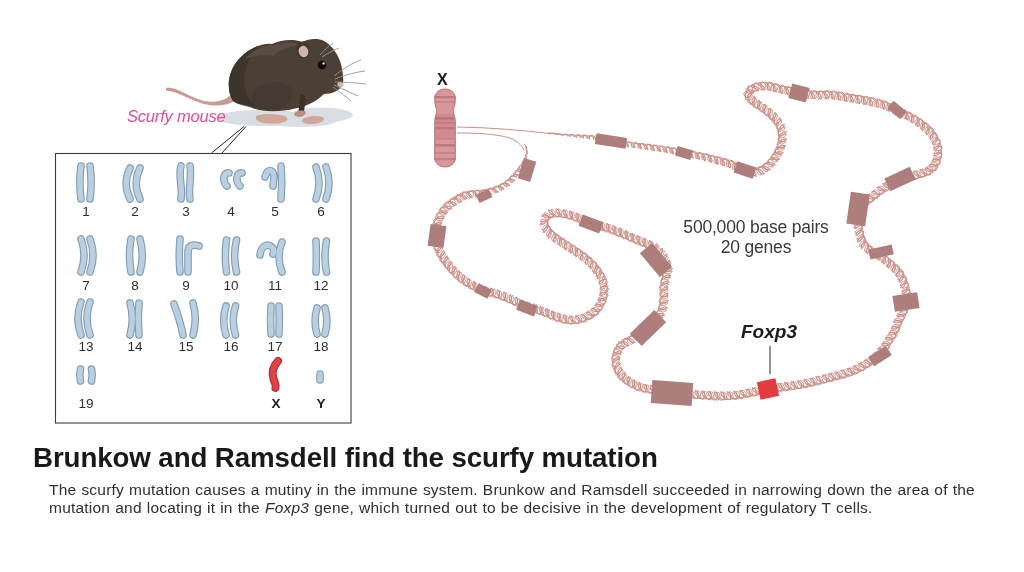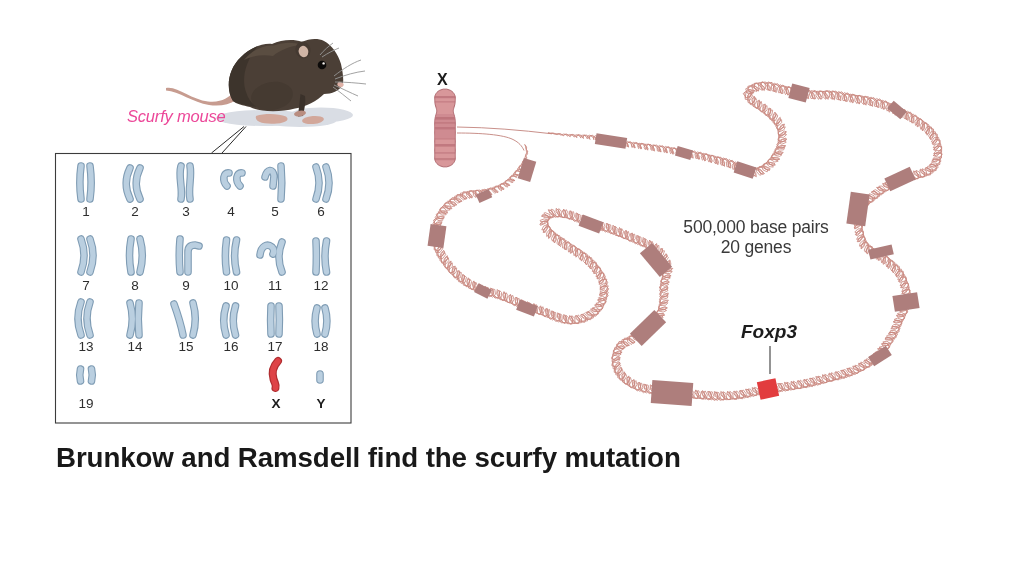--- a/index.html
+++ b/index.html
@@ -4,21 +4,21 @@
 #page{position:relative;width:1024px;height:572px;overflow:hidden;background:#fff;
   font-family:"Liberation Sans",sans-serif;}
 svg{position:absolute;left:0;top:0;}
 text{font-family:"Liberation Sans",sans-serif;}
 .knum{font-size:13.5px;fill:#2e2e2e;}
 .knb{font-weight:bold;fill:#1c1c1c;}
 .xlab{font-size:16px;font-weight:bold;fill:#1c1c1c;}
 .big{font-size:17.5px;fill:#3a3a3a;letter-spacing:-0.2px;}
 .foxp{font-size:19px;font-weight:bold;font-style:italic;fill:#1c1c1c;}
 .scurfy{position:absolute;left:127px;top:108px;font-size:16.5px;font-style:italic;color:#ec4899;letter-spacing:-0.2px;line-height:17px;}
-h1{position:absolute;left:56px;top:441.5px;margin:0;font-size:27.7px;letter-spacing:-0.1px;color:#191919;line-height:1.15;}
+h1{position:absolute;left:33px;top:441.5px;margin:0;font-size:27.7px;letter-spacing:-0.1px;color:#191919;line-height:1.15;}
 .body{position:absolute;left:49px;top:481px;width:960px;margin:0;font-size:15.5px;letter-spacing:0.22px;word-spacing:0.5px;line-height:18.2px;color:#2f2f2f;}
 </style></head>
 <body>
 <div id="page">
 <svg width="1024" height="572" viewBox="0 0 1024 572">
 <rect width="1024" height="572" fill="#ffffff"></rect>
 
 <g>
 <ellipse cx="263" cy="118" rx="47" ry="8" fill="#d9dde4"></ellipse>
 <ellipse cx="321" cy="115" rx="32" ry="7.5" fill="#d9dde4"></ellipse>
@@ -155,12 +155,13 @@
         <rect x="430" y="158" width="30" height="2.2" fill="#b96f77" opacity="0.6"></rect>
       </g>
 <text x="437" y="85" class="xlab">X</text>
       <text x="756" y="232.5" text-anchor="middle" class="big">500,000 base pairs</text>
       <text x="756" y="252.5" text-anchor="middle" class="big">20 genes</text>
       <text x="769" y="338" text-anchor="middle" class="foxp">Foxp3</text>
       <line x1="770" y1="346" x2="770" y2="374" stroke="#5a5a5a" stroke-width="1.3"></line>
 </svg>
 <div class="scurfy">Scurfy mouse</div>
 <h1>Brunkow and Ramsdell find the scurfy mutation</h1>
+<p class="body">The scurfy mutation causes a mutiny in the immune system. Brunkow and Ramsdell succeeded in narrowing down the area of the<br>mutation and locating it in the <i>Foxp3</i> gene, which turned out to be decisive in the development of regulatory T cells.</p>
 </div>
 </body></html>

